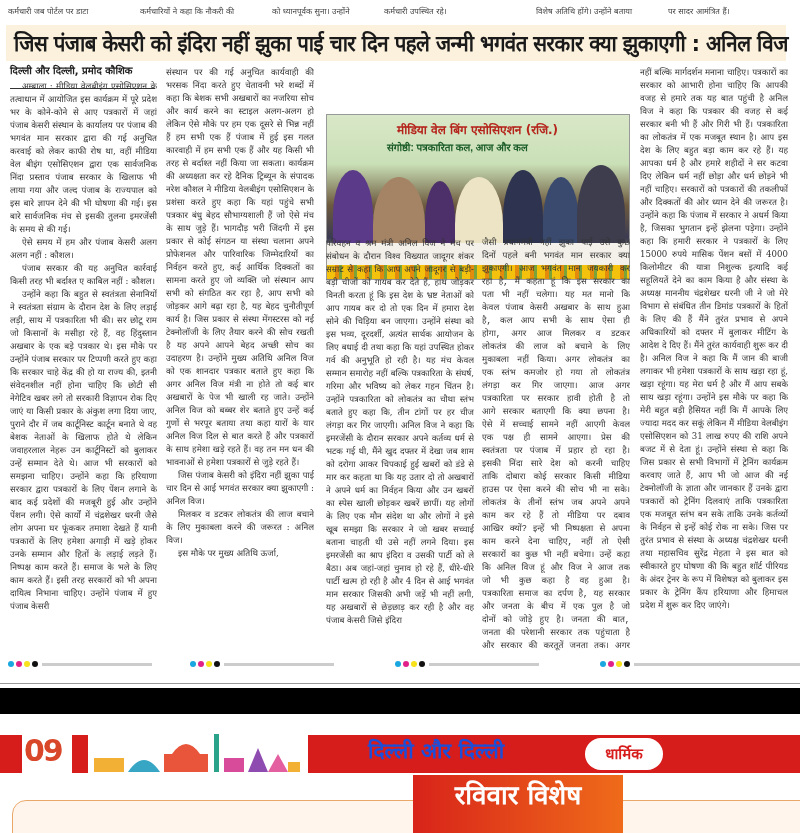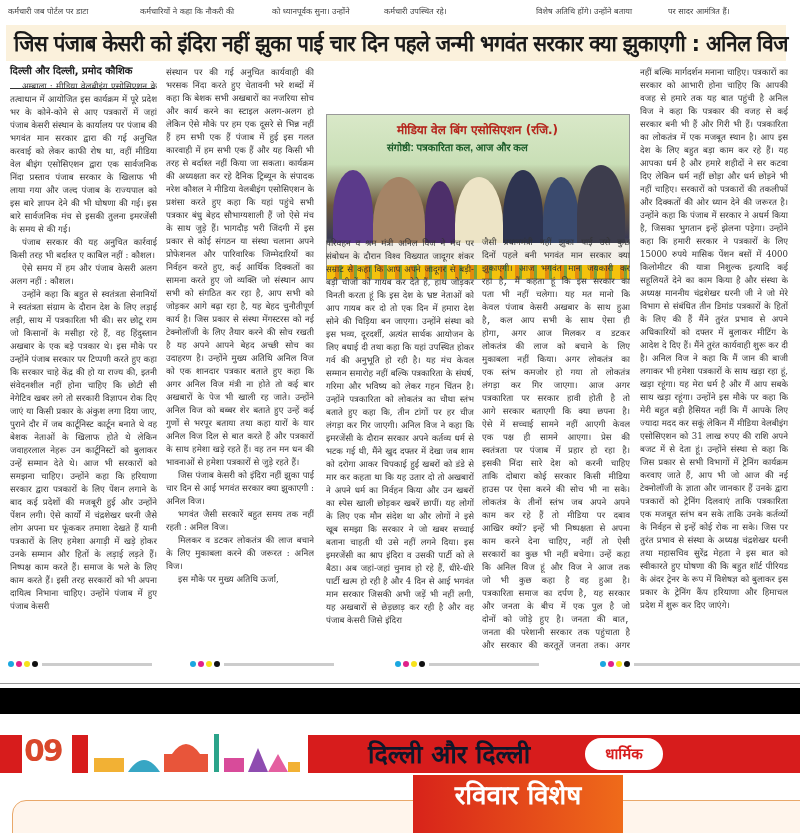--- a/index.html
+++ b/index.html
@@ -25,21 +25,21 @@
   .regmarks { position:absolute; top:660px; left:0; width:800px; height:8px; }
   .regmark { position:absolute; height:8px; display:flex; align-items:center; }
   .regmark .dot { width:6px; height:6px; border-radius:50%; margin-right:2px; }
   .regmark .line { height:3px; background:#ccc; width:110px; margin-left:2px; }
   .blackbar { position:absolute; left:0; top:688px; width:800px; height:26px; background:#000; }
   .pageno-block { position:absolute; left:0; top:735px; width:22px; height:38px; background:#d71c1c; }
   .pageno { position:absolute; left:24px; top:733px; font-family:"DejaVu Sans", sans-serif; font-size:30px; font-weight:bold; color:#d9472b; letter-spacing:-2px; }
   .pageno-block2 { position:absolute; left:72px; top:735px; width:16px; height:38px; background:#d71c1c; }
   .skyline { position:absolute; left:92px; top:730px; width:210px; height:44px; }
   .section-bar { position:absolute; left:308px; top:735px; width:492px; height:38px; background:#d71c1c; }
-  .section-title { position:absolute; left:368px; top:736px; font-family:"DejaVu Sans", sans-serif; font-size:25px; font-weight:bold; color:#0f172a; white-space:nowrap; }
+  .section-title { position:absolute; left:368px; top:736px; font-family:"DejaVu Sans", sans-serif; font-size:21px; font-weight:bold; color:#1d4ed8; white-space:nowrap; }
   .section-badge { position:absolute; left:585px; top:738px; width:78px; height:32px; border-radius:16px; background:#fff;
                    font-family:"DejaVu Sans", sans-serif; font-size:15px; font-weight:bold; color:#d71c1c; text-align:center; line-height:32px; }
   .sunday-box { position:absolute; left:413px; top:775px; width:210px; height:58px;
                 background:linear-gradient(90deg,#d8231a,#ef6b1a); }
   .sunday-title { position:absolute; left:413px; top:776px; width:210px; text-align:center; font-family:"DejaVu Sans", sans-serif;
                   font-size:26px; font-weight:bold; color:#fff; }
   .content-box { position:absolute; left:12px; top:800px; width:800px; height:60px; border:1px solid #e9a86a; border-radius:14px;
                  background:#fff5ec; }
   .cutline { position:absolute; left:0; top:683px; width:800px; height:1px; background:#999; }
 </style>
@@ -55,29 +55,28 @@
   <span style="left:668px">पर सादर आमंत्रित हैं।</span>
 </div>
 
 <div class="headline-bar"></div>
 <h1 class="headline" style="margin:0">जिस पंजाब केसरी को इंदिरा नहीं झुका पाई चार दिन पहले जन्मी भगवंत सरकार क्या झुकाएगी : अनिल विज</h1>
 
 <div class="byline">दिल्ली और दिल्ली, प्रमोद कौशिक</div>
 
 <div class="col" style="left:10px; top:80px; width:147px; height:572px;">
   <p>अम्बाला : मीडिया वेलबीइंग एसोसिएशन के तत्वाधान में आयोजित इस कार्यक्रम में पूरे प्रदेश भर के कोने-कोने से आए पत्रकारों में जहां पंजाब केसरी संस्थान के कार्यालय पर पंजाब की भगवंत मान सरकार द्वारा की गई अनुचित करवाई को लेकर काफी रोष था, वहीं मीडिया वेल बीइंग एसोसिएशन द्वारा एक सार्वजनिक निंदा प्रस्ताव पंजाब सरकार के खिलाफ भी लाया गया और जल्द पंजाब के राज्यपाल को इस बारे ज्ञापन देने की भी घोषणा की गई। इस बारे सार्वजनिक मंच से इसकी तुलना इमरजेंसी के समय से की गई।</p>
+  <p>ऐसे समय में हम और पंजाब केसरी अलग अलग नहीं : कौशल।</p>
   <p>पंजाब सरकार की यह अनुचित कार्रवाई किसी तरह भी बर्दाश्त ए काबिल नहीं : कौशल।</p>
-  <p>ऐसे समय में हम और पंजाब केसरी अलग अलग नहीं : कौशल।</p>
   <p>उन्होंने कहा कि बहुत से स्वतंत्रता सेनानियों ने स्वतंत्रता संग्राम के दौरान देश के लिए लड़ाई लड़ी, साथ में पत्रकारिता भी की। सर छोटू राम जो किसानों के मसीहा रहे हैं, वह हिंदुस्तान अखबार के एक बड़े पत्रकार थे। इस मौके पर उन्होंने पंजाब सरकार पर टिप्पणी करते हुए कहा कि सरकार चाहे केंद्र की हो या राज्य की, इतनी संवेदनशील नहीं होना चाहिए कि छोटी सी नेगेटिव खबर लगे तो सरकारी विज्ञापन रोक दिए जाएं या किसी प्रकार के अंकुश लगा दिया जाए, पुराने दौर में जब कार्टूनिस्ट कार्टून बनाते थे वह बेशक नेताओं के खिलाफ होते थे लेकिन जवाहरलाल नेहरू उन कार्टूनिस्टों को बुलाकर उन्हें सम्मान देते थे। आज भी सरकारों को समझना चाहिए। उन्होंने कहा कि हरियाणा सरकार द्वारा पत्रकारों के लिए पेंशन लगाने के बाद कई प्रदेशों की मजबूरी हुई और उन्होंने पेंशन लगी। ऐसे कार्यों में चंद्रशेखर धरनी जैसे लोग अपना घर फूंककर तमाशा देखते हैं यानी पत्रकारों के लिए हमेशा अगाड़ी में खड़े होकर उनके सम्मान और हितों के लड़ाई लड़ते हैं। निष्पक्ष काम करते हैं। समाज के भले के लिए काम करते हैं। इसी तरह सरकारों को भी अपना दायित्व निभाना चाहिए। उन्होंने पंजाब में हुए पंजाब केसरी</p>
 </div>
 
 <div class="col" style="left:166px; top:66px; width:148px; height:586px;">
   <p style="text-indent:0">संस्थान पर की गई अनुचित कार्यवाही की भरसक निंदा करते हुए चेतावनी भरे शब्दों में कहा कि बेशक सभी अखबारों का नजरिया सोच और कार्य करने का स्टाइल अलग-अलग हो लेकिन ऐसे मौके पर हम एक दूसरे से भिन्न नहीं हैं हम सभी एक हैं पंजाब में हुई इस गलत कारवाही में हम सभी एक हैं और यह किसी भी तरह से बर्दाश्त नहीं किया जा सकता। कार्यक्रम की अध्यक्षता कर रहे दैनिक ट्रिब्यून के संपादक नरेश कौशल ने मीडिया वेलबीइंग एसोसिएशन के प्रशंसा करते हुए कहा कि यहां पहुंचे सभी पत्रकार बंधु बेहद सौभाग्यशाली हैं जो ऐसे मंच के साथ जुड़े हैं। भागदौड़ भरी जिंदगी में इस प्रकार से कोई संगठन या संस्था चलाना अपने प्रोफेशनल और पारिवारिक जिम्मेदारियों का निर्वहन करते हुए, कई आर्थिक दिक्कतों का सामना करते हुए जो व्यक्ति जो संस्थान आप सभी को संगठित कर रहा है, आप सभी को जोड़कर आगे बढ़ा रहा है, यह बेहद चुनौतीपूर्ण कार्य है। जिस प्रकार से संस्था मेंगस्टरस को नई टेक्नोलॉजी के लिए तैयार करने की सोच रखती है यह अपने आपने बेहद अच्छी सोच का उदाहरण है। उन्होंने मुख्य अतिथि अनिल विज को एक शानदार पत्रकार बताते हुए कहा कि अगर अनिल विज मंत्री ना होते तो कई बार अखबारों के पेज भी खाली रह जाते। उन्होंने अनिल विज को बब्बर शेर बताते हुए उन्हें कई गुणों से भरपूर बताया तथा कहा यारों के यार अनिल विज दिल से बात करते हैं और पत्रकारों के साथ हमेशा खड़े रहते हैं। वह तन मन धन की भावनाओं से हमेशा पत्रकारों से जुड़े रहते हैं।</p>
   <p>जिस पंजाब केसरी को इंदिरा नहीं झुका पाई चार दिन से आई भगवंत सरकार क्या झुकाएगी : अनिल विज।</p>
-  <p>भगवंत जैसी सरकारें बहुत समय तक नहीं रहती : अनिल विज।</p>
   <p>मिलकर व डटकर लोकतंत्र की लाज बचाने के लिए मुकाबला करने की जरूरत : अनिल विज।</p>
   <p>इस मौके पर मुख्य अतिथि ऊर्जा,</p>
 </div>
 
 <div class="photo">
   <div class="banner1">मीडिया वेल बिंग एसोसिएशन (रजि.)</div>
   <div class="banner2">संगोष्ठी: पत्रकारिता कल, आज और कल</div>
   <div class="person" style="left:6px; top:55px; width:40px; height:90px; background:#5b3a8a;"></div>
   <div class="person" style="left:46px; top:62px; width:52px; height:95px; background:#a58466;"></div>
   <div class="person" style="left:98px; top:66px; width:30px; height:80px; background:#4d2f6a;"></div>

